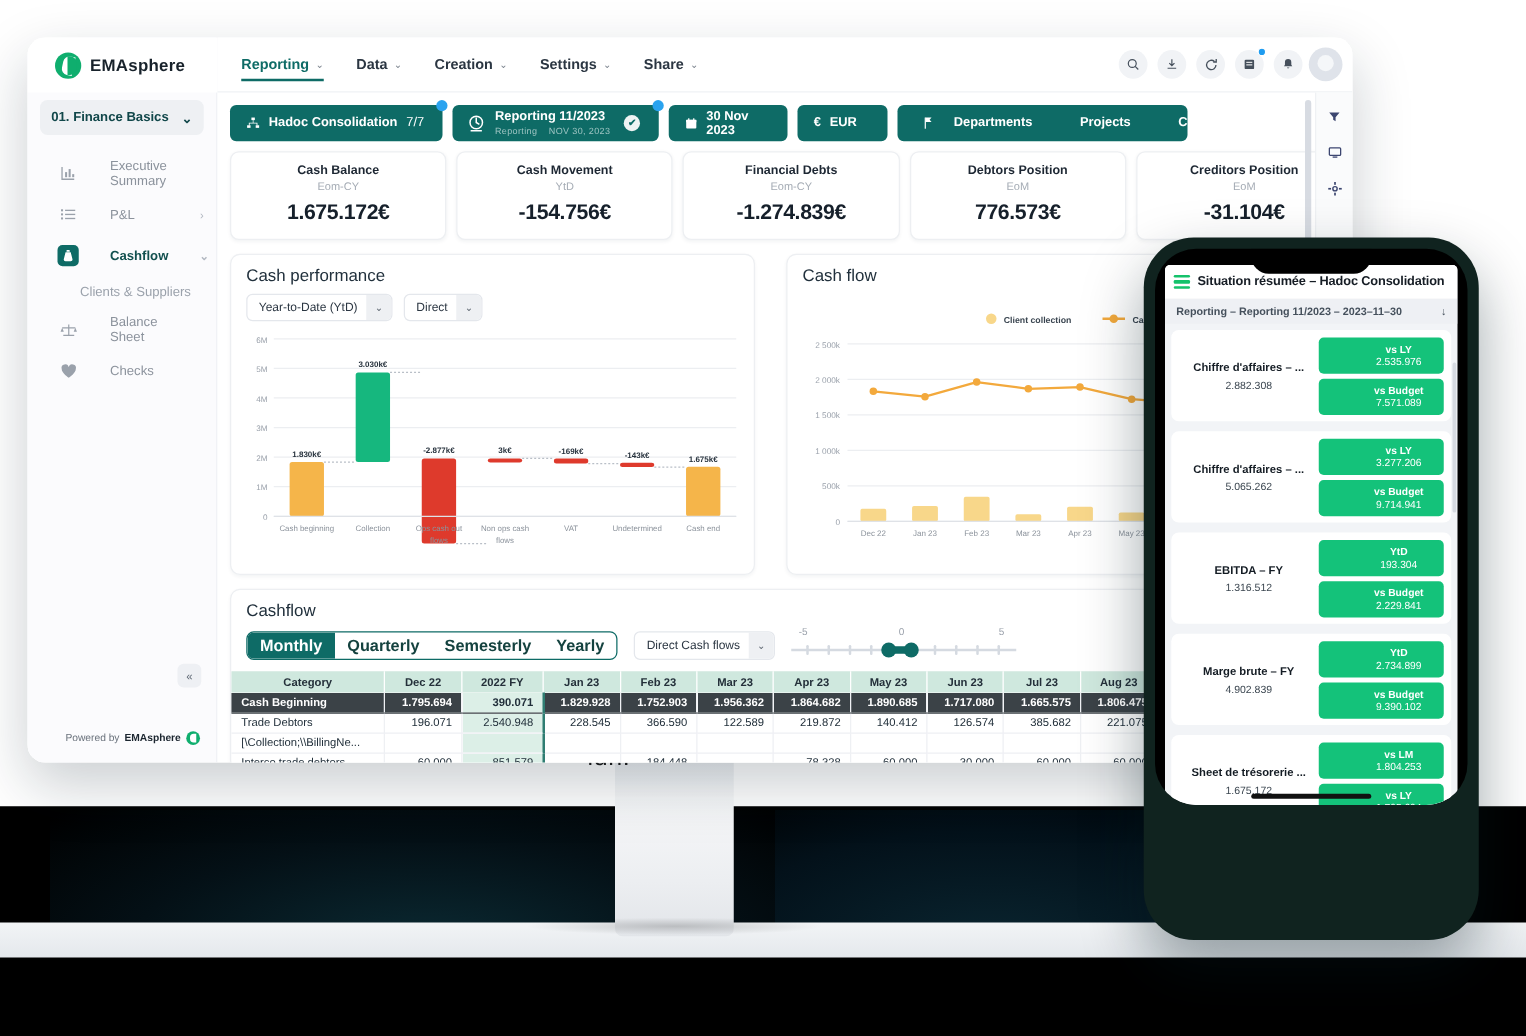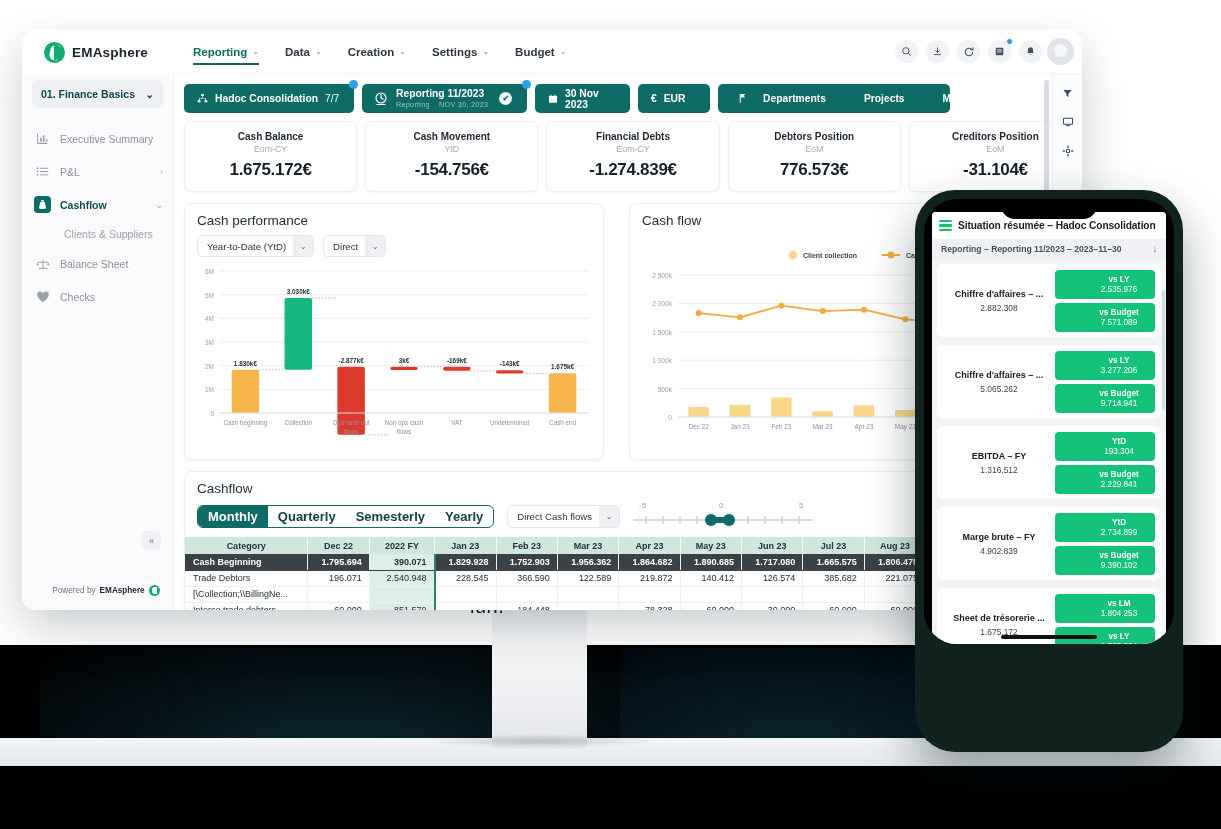--- a/index.html
+++ b/index.html
@@ -75,22 +75,22 @@
     background:#0fae6e; border-radius:0 5px 5px 0; z-index:2;
   }
   .brand-text{ font-size:13.5px; font-weight:bold; color:#18222b; letter-spacing:.2px;}
 
   .pack-select{
     margin:6px 10px 14px 10px; height:28px; background:#eef0f3; border-radius:6px;
     display:flex; align-items:center; justify-content:space-between;
     padding:0 9px; font-size:10.5px; font-weight:bold; color:#11474a;
   }
   .nav-item{
-    display:flex; align-items:center; gap:9px; height:33px; padding:0 10px 0 12px;
-    font-size:10.5px; color:#8b929c; cursor:pointer; position:relative;
+    display:flex; align-items:center; gap:25px; height:33px; padding:0 10px 0 12px;
+    font-size:10.5px; color:#8b929c; cursor:pointer; position:relative;margin-left:12px;
   }
   .nav-item .nic{
     width:17px;height:17px;flex:none;display:flex;align-items:center;justify-content:center;
     color:#9aa1ab;
   }
   .nav-item.active{ color:#12504f; font-weight:bold; }
   .nav-item.active .nic{
     background:#0e6b66; border-radius:4px; color:#fff;
   }
   .nav-item .chev{ margin-left:auto; font-size:9px; color:#b2b8c1; }
@@ -416,21 +416,21 @@
         </div>
         <div class="menu-item">
           <span>Creation</span>
           <span class="mc">⌄</span>
         </div>
         <div class="menu-item">
           <span>Settings</span>
           <span class="mc">⌄</span>
         </div>
         <div class="menu-item">
-          <span>Budget</span>
+          <span>Share</span>
           <span class="mc">⌄</span>
         </div>
       </div>
 
       <div class="topright">
         <div class="ricon">
           <svg width="11" height="11" viewBox="0 0 16 16">
                 <circle cx="7" cy="7" r="4.6" stroke="#46505c" stroke-width="1.4" fill="none"></circle>
                 <path d="M10.4 10.4 14 14" stroke="#46505c" stroke-width="1.4"></path>
               </svg>
@@ -548,21 +548,21 @@
         <span>
           <svg width="11" height="13" viewBox="0 0 16 16">
                 <path d="M5 1.5h7l-2.3 2.6L12 6.7H5z" fill="#fff"></path>
                 <rect x="4" y="1.5" width="1.4" height="13" fill="#fff"></rect>
               </svg>
         </span>
         <span class="seg">Departments</span>
         <span class="sep"></span>
         <span class="seg">Projects</span>
         <span class="sep"></span>
-        <span class="seg">Movement</span>
+        <span class="seg">Clients</span>
       </div>
     </div>
 
     <div class="kpis">
       <div class="kpi">
         <div class="t">Cash Balance</div>
         <div class="s">Eom-CY</div>
         <div class="v">1.675.172€</div>
       </div>
       <div class="kpi">

